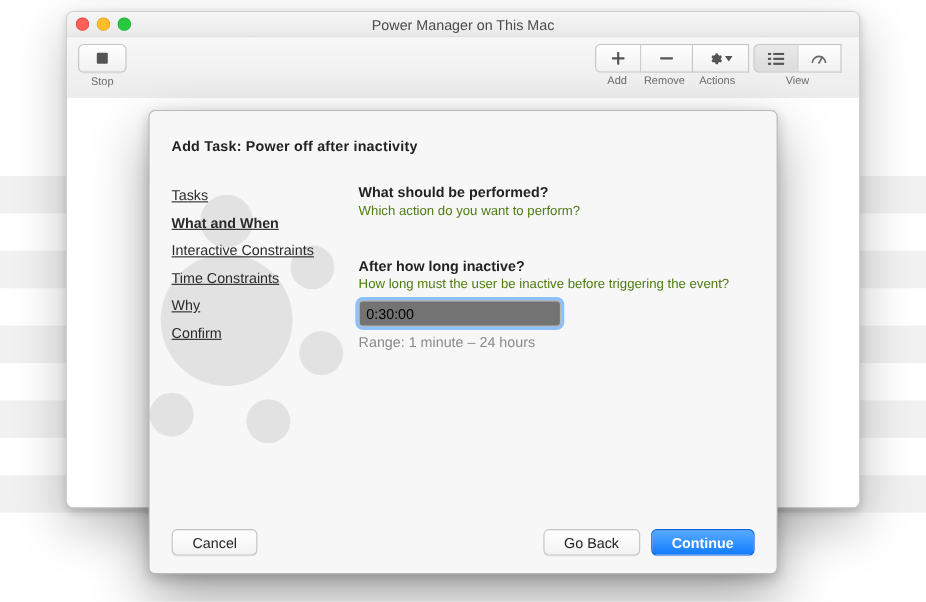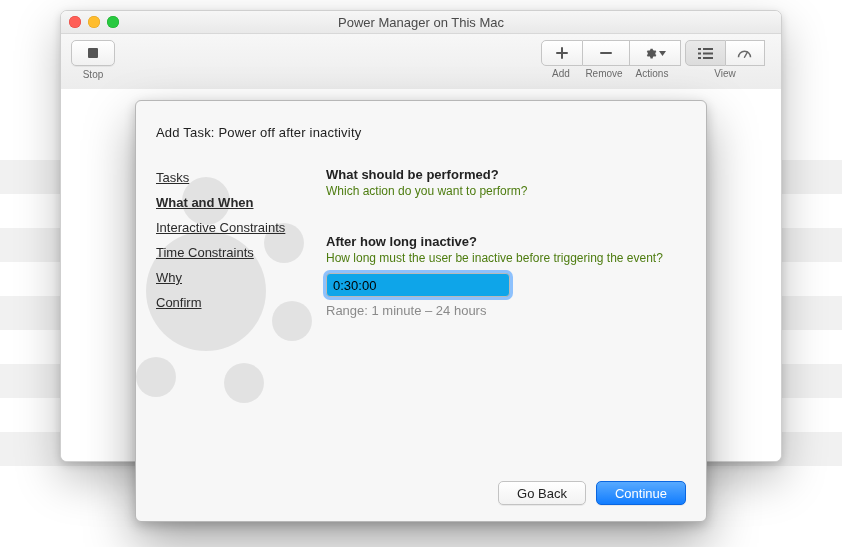--- a/index.html
+++ b/index.html
@@ -20,38 +20,38 @@
   .tb-btn .lbl{font-size:10px;color:#6b6b6b;margin-top:3px;}
   .seg{position:absolute;top:6px;display:flex;}
   .seg .btn{height:24px;border:1px solid #c5c5c5;background:linear-gradient(#ffffff,#f1f1f1);display:flex;align-items:center;justify-content:center;}
   .seg .btn:first-child{border-radius:5px 0 0 5px;}
   .seg .btn:last-child{border-radius:0 5px 5px 0;border-left:none;}
   .seg .lbls{position:absolute;top:28px;left:0;right:0;display:flex;}
   .seg .lbls span{font-size:10px;color:#6b6b6b;text-align:center;}
   .body{position:absolute;left:0;right:0;top:78px;bottom:0;background:#fff;}
   
   .sheet{position:absolute;left:135px;top:100px;width:570px;height:420px;background:#f7f7f7;border:1px solid #b7b7b7;border-radius:6px;box-shadow:0 22px 50px rgba(0,0,0,.35),0 4px 12px rgba(0,0,0,.2);}
-  .sheet-title{position:absolute;left:20px;top:24px;font-weight:normal;font-size:13px;letter-spacing:.2px;}
+  .sheet-title{position:absolute;left:20px;top:24px;font-weight:bold;font-size:13px;letter-spacing:.2px;}
   .nav{position:absolute;left:20px;top:64px;width:150px;}
   .nav div{padding:5px 0;font-size:13px;color:#2a2a2a;text-decoration:underline;}
   .nav .active{font-weight:bold;}
   .content{position:absolute;left:190px;top:62px;right:20px;}
   .q{font-weight:bold;font-size:13px;margin:4px 0 2px;}
   .hint{font-size:12px;color:#4d7c0f;margin-bottom:8px;}
   .range{font-size:13px;color:#8a8a8a;margin-top:6px;}
   .select{display:inline-flex;align-items:center;position:relative;}
   .select .sbox{min-width:86px;height:21px;border:1px solid #c8c8c8;border-radius:5px;background:#fff;padding:0 22px 0 8px;font-size:13px;line-height:21px;box-shadow:0 1px 0 rgba(0,0,0,.05);}
   .select .sarrow{position:absolute;right:0;top:0;bottom:0;width:18px;background:#2b7bff;border-radius:0 5px 5px 0;display:flex;flex-direction:column;align-items:center;justify-content:center;gap:1px;}
   .sarrow::before,.sarrow::after{content:"";width:0;height:0;border-left:3px solid transparent;border-right:3px solid transparent;}
   .sarrow::before{border-bottom:3.5px solid #fff;}
   .sarrow::after{border-top:3.5px solid #fff;}
-  .field{width:170px;height:22px;border:1px solid #b9b9b9;border-radius:4px;padding:0 6px;font-size:13px;background:#0ea5e9;outline:none;box-shadow:0 0 0 3px rgba(96,169,255,.7);}
+  .field{width:170px;height:22px;border:1px solid #b9b9b9;border-radius:4px;padding:0 6px;font-size:13px;background:#737373;outline:none;box-shadow:0 0 0 3px rgba(96,169,255,.7);}
   .sheet-buttons{position:absolute;left:20px;right:20px;bottom:16px;display:flex;align-items:center;}
   .mac-btn{height:24px;padding:0 18px;border:1px solid #c3c3c3;border-radius:5px;background:linear-gradient(#ffffff,#f2f2f2);font-size:13px;color:#222;box-shadow:0 1px 0 rgba(0,0,0,.06);}
-  .mac-btn.primary{background:linear-gradient(#58aaff,#127dff);border:1px solid #0a66e0;color:#fff;}
+  .mac-btn.primary{background:linear-gradient(#58aaff,#127dff);border:1px solid #0a66e0;color:#fff;font-weight:bold;}
   .spacer{flex:1;}
   
   svg{display:block;}
 </style>
 </head>
 <body>
 
 <div class="stage">
 
   <div class="stripe" style="top:160px;"></div>
@@ -175,19 +175,20 @@
 
       <div style="height:24px;"></div>
 
       <div class="q">After how long inactive?</div>
       <div class="hint">How long must the user be inactive before triggering the event?</div>
       <input class="field" type="text" value="0:30:00" style="">
       <div class="range">Range: 1 minute – 24 hours</div>
     </div>
 
     <div class="sheet-buttons">
+      <button class="mac-btn">Cancel</button>
       <div class="spacer"></div>
       <button class="mac-btn">Go Back</button>
       <div style="width:10px;"></div>
       <button class="mac-btn primary">Continue</button>
     </div>
   </div>
 </div>
 
 </body></html>

